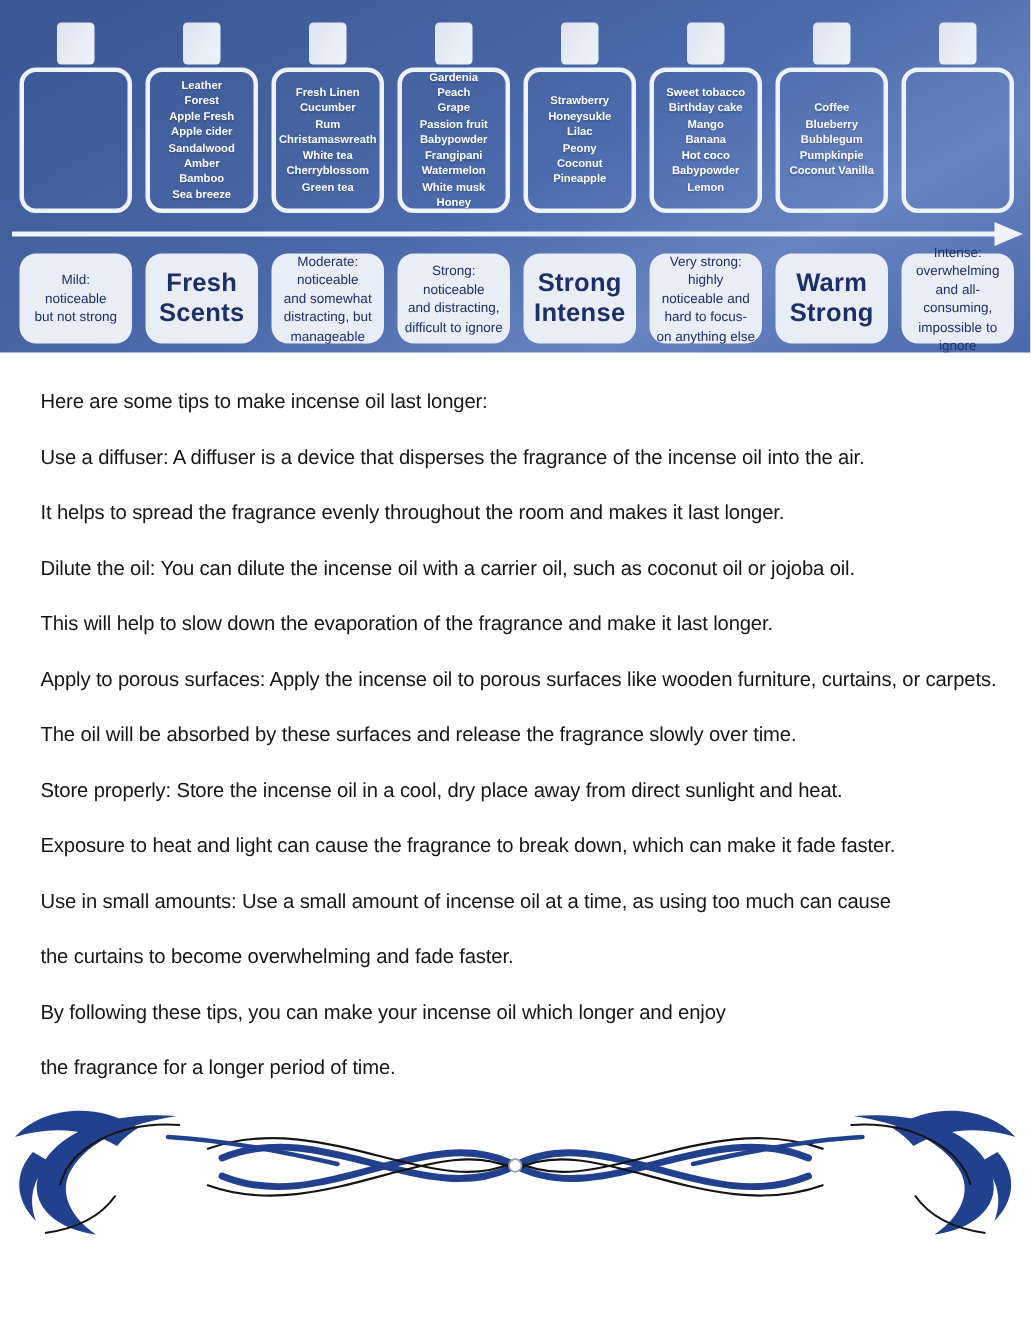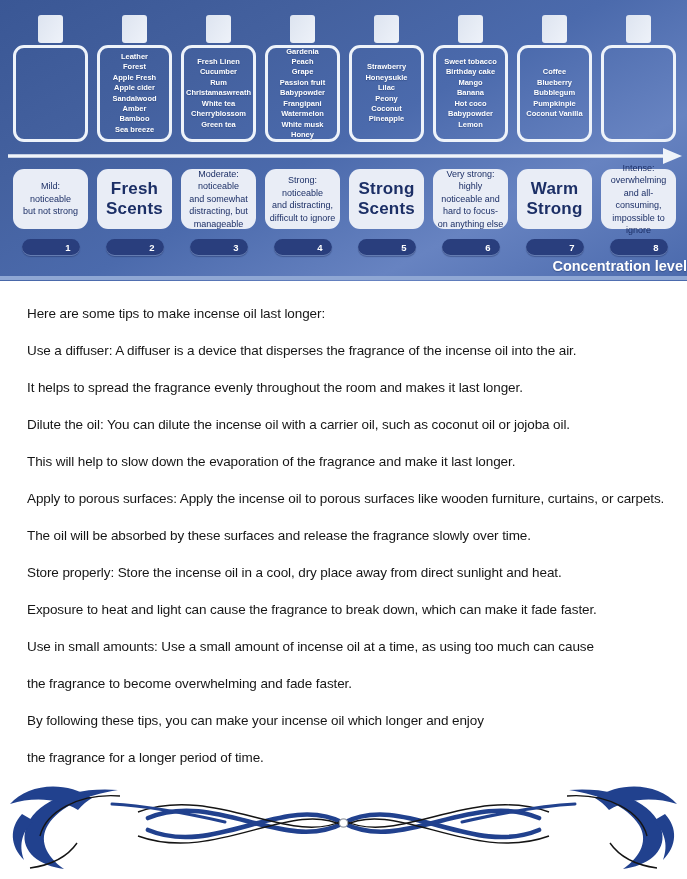--- a/index.html
+++ b/index.html
@@ -3,21 +3,21 @@
 <meta charset="utf-8">
 <style>
   html,body{margin:0;padding:0;}
   body{
     width:687px;height:879px;background:#ffffff;
     font-family:"Liberation Sans",sans-serif;
     position:relative;overflow:hidden;
   }
   
   .hero{
-    height:281px;
+    height:235px;
     background:linear-gradient(152deg,#3a5795 0%,#44619f 28%,#4b6aac 50%,#6783c1 74%,#4a69ac 100%);
     overflow:hidden;
   }
   .grid8{
     display:grid;grid-template-columns:repeat(8,1fr);
     gap:9px;padding-left:13px;padding-right:11px;
   }
   .bcol{display:flex;flex-direction:column;align-items:center;}
   .cap{
     width:25px;height:28px;margin-top:15px;
@@ -176,21 +176,21 @@
 and somewhat
 distracting, but
 manageable</span>
       </div>
     <div class="lbox">
         <span class="desc">Strong: noticeable
 and distracting,
 difficult to ignore</span>
       </div>
     <div class="lbox">
-        <span class="title">Strong Scents</span>
+        <span class="title">Strong Intense</span>
       </div>
     <div class="lbox">
         <span class="desc">Very strong: highly
 noticeable and
 hard to focus-
 on anything else</span>
       </div>
     <div class="lbox">
         <span class="title">Warm Strong</span>
       </div>
@@ -237,21 +237,21 @@
   <p>Here are some tips to make incense oil last longer:</p>
   <p>Use a diffuser: A diffuser is a device that disperses the fragrance of the incense oil into the air.</p>
   <p>It helps to spread the fragrance evenly throughout the room and makes it last longer.</p>
   <p>Dilute the oil: You can dilute the incense oil with a carrier oil, such as coconut oil or jojoba oil.</p>
   <p>This will help to slow down the evaporation of the fragrance and make it last longer.</p>
   <p>Apply to porous surfaces: Apply the incense oil to porous surfaces like wooden furniture, curtains, or carpets.</p>
   <p>The oil will be absorbed by these surfaces and release the fragrance slowly over time.</p>
   <p>Store properly: Store the incense oil in a cool, dry place away from direct sunlight and heat.</p>
   <p>Exposure to heat and light can cause the fragrance to break down, which can make it fade faster.</p>
   <p>Use in small amounts: Use a small amount of incense oil at a time, as using too much can cause</p>
-  <p>the fragrance to become overwhelming and fade faster.</p>
+  <p>the curtains to become overwhelming and fade faster.</p>
   <p>By following these tips, you can make your incense oil which longer and enjoy</p>
   <p>the fragrance for a longer period of time.</p>
 </div>
 
 <svg class="flourish" viewBox="0 0 687 94">
   <defs>
     <g id="halfF">
 
       <path d="M148 40 C 215 12 285 76 343.5 45" fill="none" stroke="#21418e" stroke-width="4.6" stroke-linecap="round"></path>
       <path d="M148 52 C 215 80 285 14 343.5 45" fill="none" stroke="#21418e" stroke-width="4.6" stroke-linecap="round"></path>

